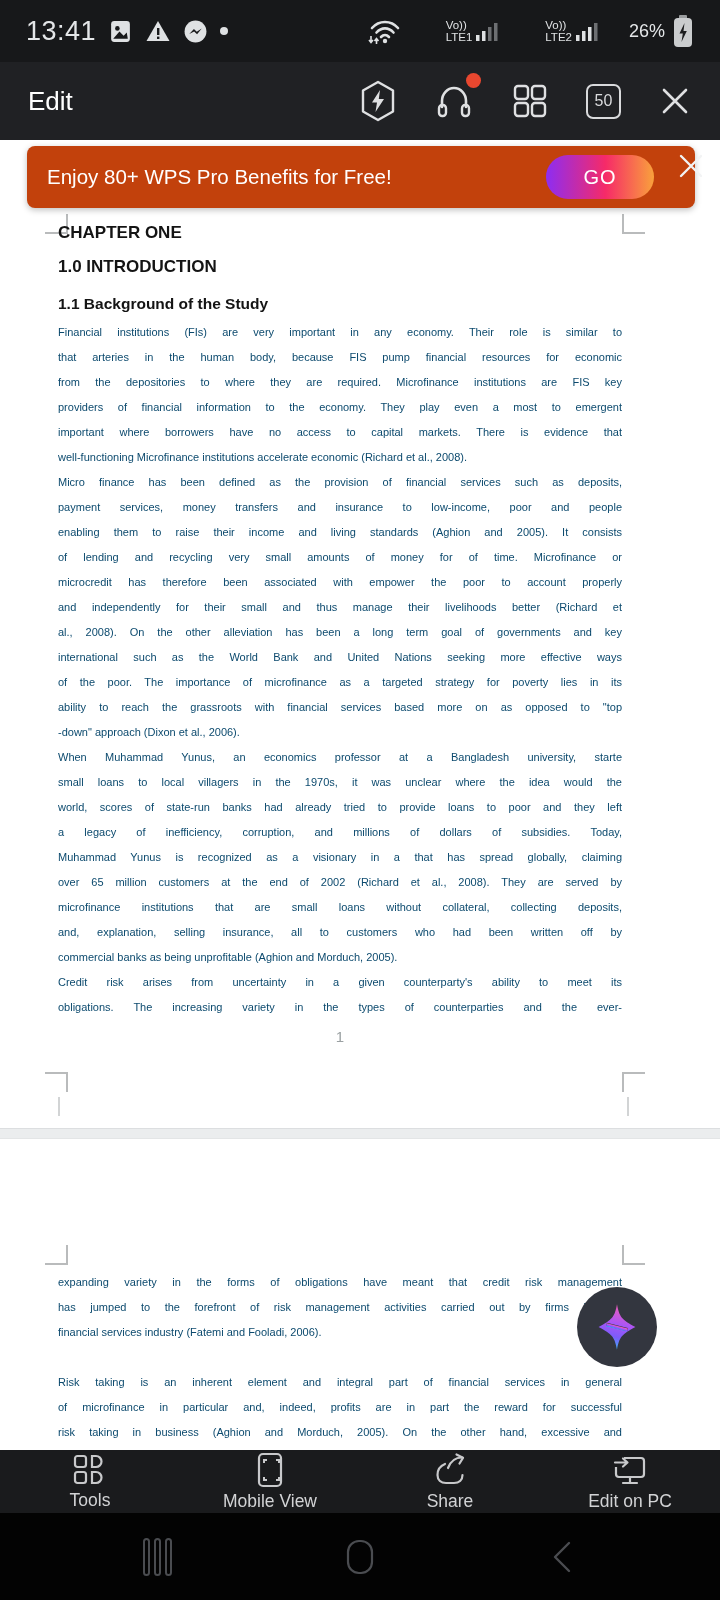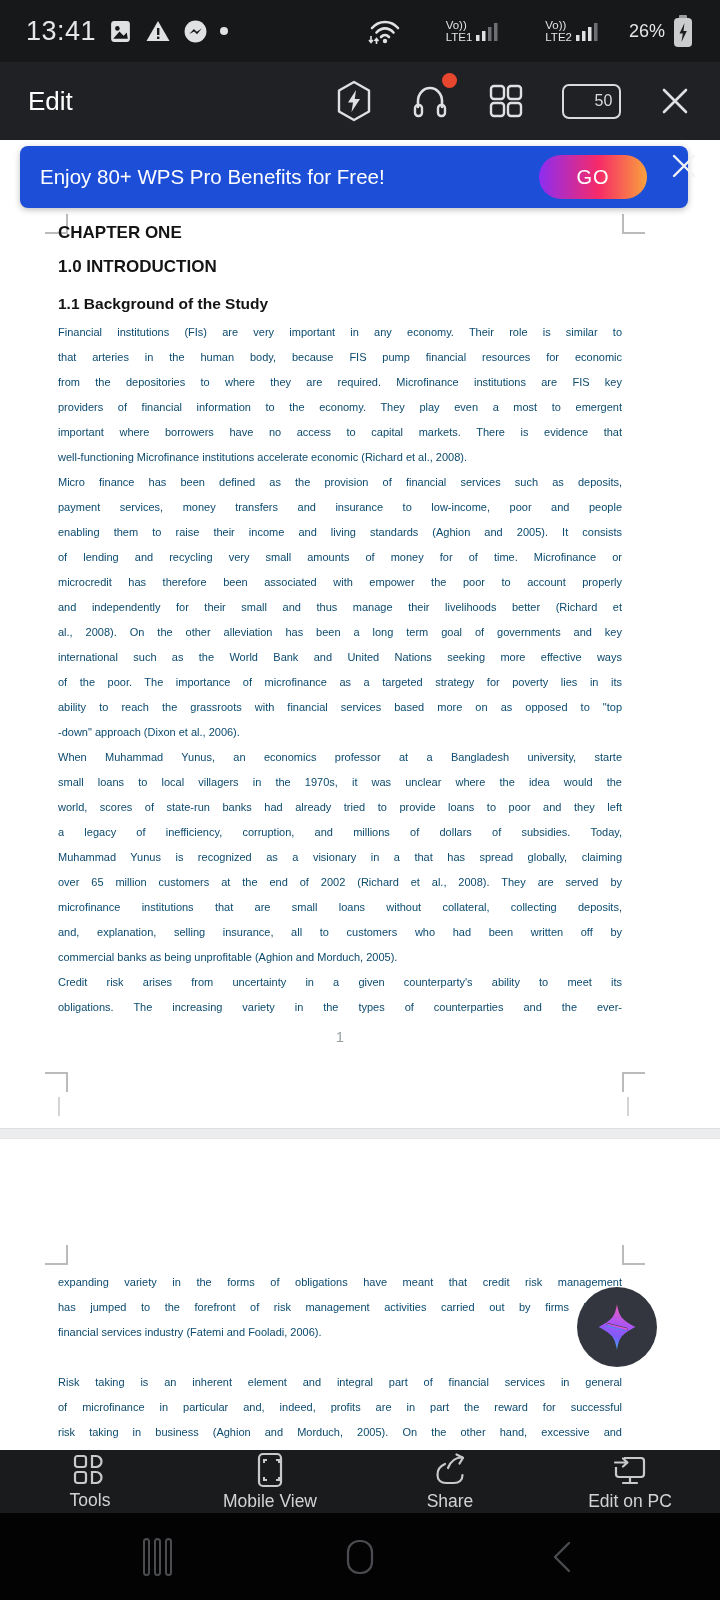--- a/index.html
+++ b/index.html
@@ -23,24 +23,24 @@
   
   .edit-bar{position:absolute;left:0;top:62px;width:720px;height:78px;background:#202124;
             display:flex;align-items:center;box-sizing:border-box;padding:0 28px;}
   .edit-title{color:#ffffff;font-size:26px;flex:0 0 auto;}
   .edit-icons{margin-left:auto;display:flex;align-items:center;gap:37px;}
   .icon-btn{position:relative;display:flex;align-items:center;justify-content:center;}
   .red-dot{position:absolute;right:-7px;top:-8px;width:15px;height:15px;border-radius:50%;
            background:#e8472f;}
   .page-count-box{width:31px;height:31px;border:2.4px solid #d9dadc;border-radius:7px;
                   color:#d9dadc;font-size:16px;display:flex;align-items:center;
-                  justify-content:center;padding-left:24px;}
-
-  
-  .banner{position:absolute;left:20px;top:146px;width:668px;height:62px;background:#1d4ed8;
+                  justify-content:center;}
+
+  
+  .banner{position:absolute;left:27px;top:146px;width:668px;height:62px;background:#c2410c;
           border-radius:8px;display:flex;align-items:center;z-index:6;
           box-shadow:0 2px 6px rgba(0,0,0,.25);}
   .banner-text{color:#fff;font-size:20.5px;margin-left:20px;}
   .go-btn{position:absolute;left:519px;top:9px;width:108px;height:44px;border-radius:22px;
           display:flex;align-items:center;justify-content:center;color:#fff;font-size:20px;
           letter-spacing:1px;background:linear-gradient(90deg,#8d2df2 0%,#f62a68 55%,#f9a13c 100%);}
   .banner-close{position:absolute;left:638px;top:-6px;width:52px;height:52px;display:flex;
                 align-items:center;justify-content:center;}
 
   

